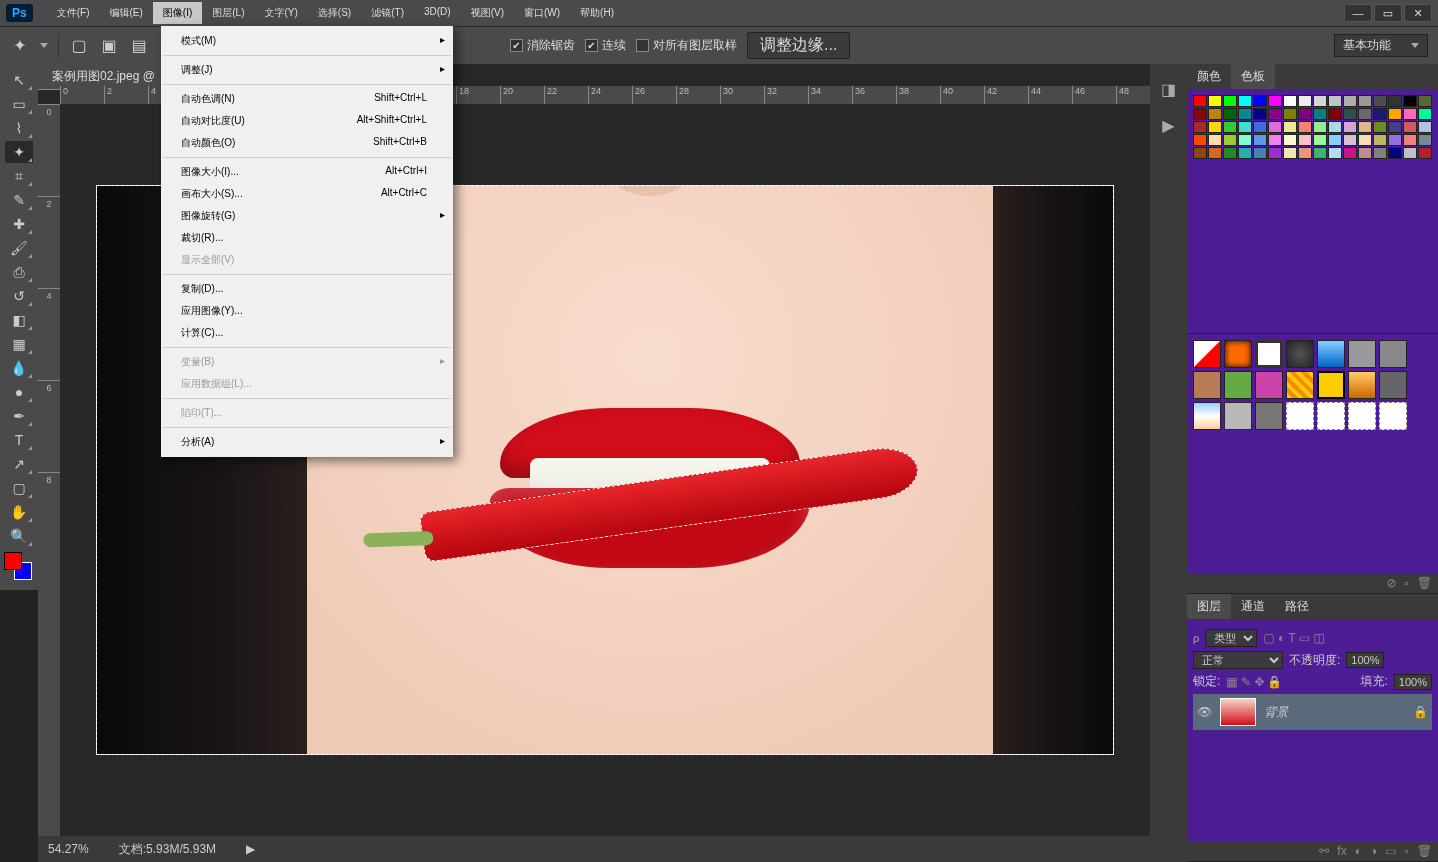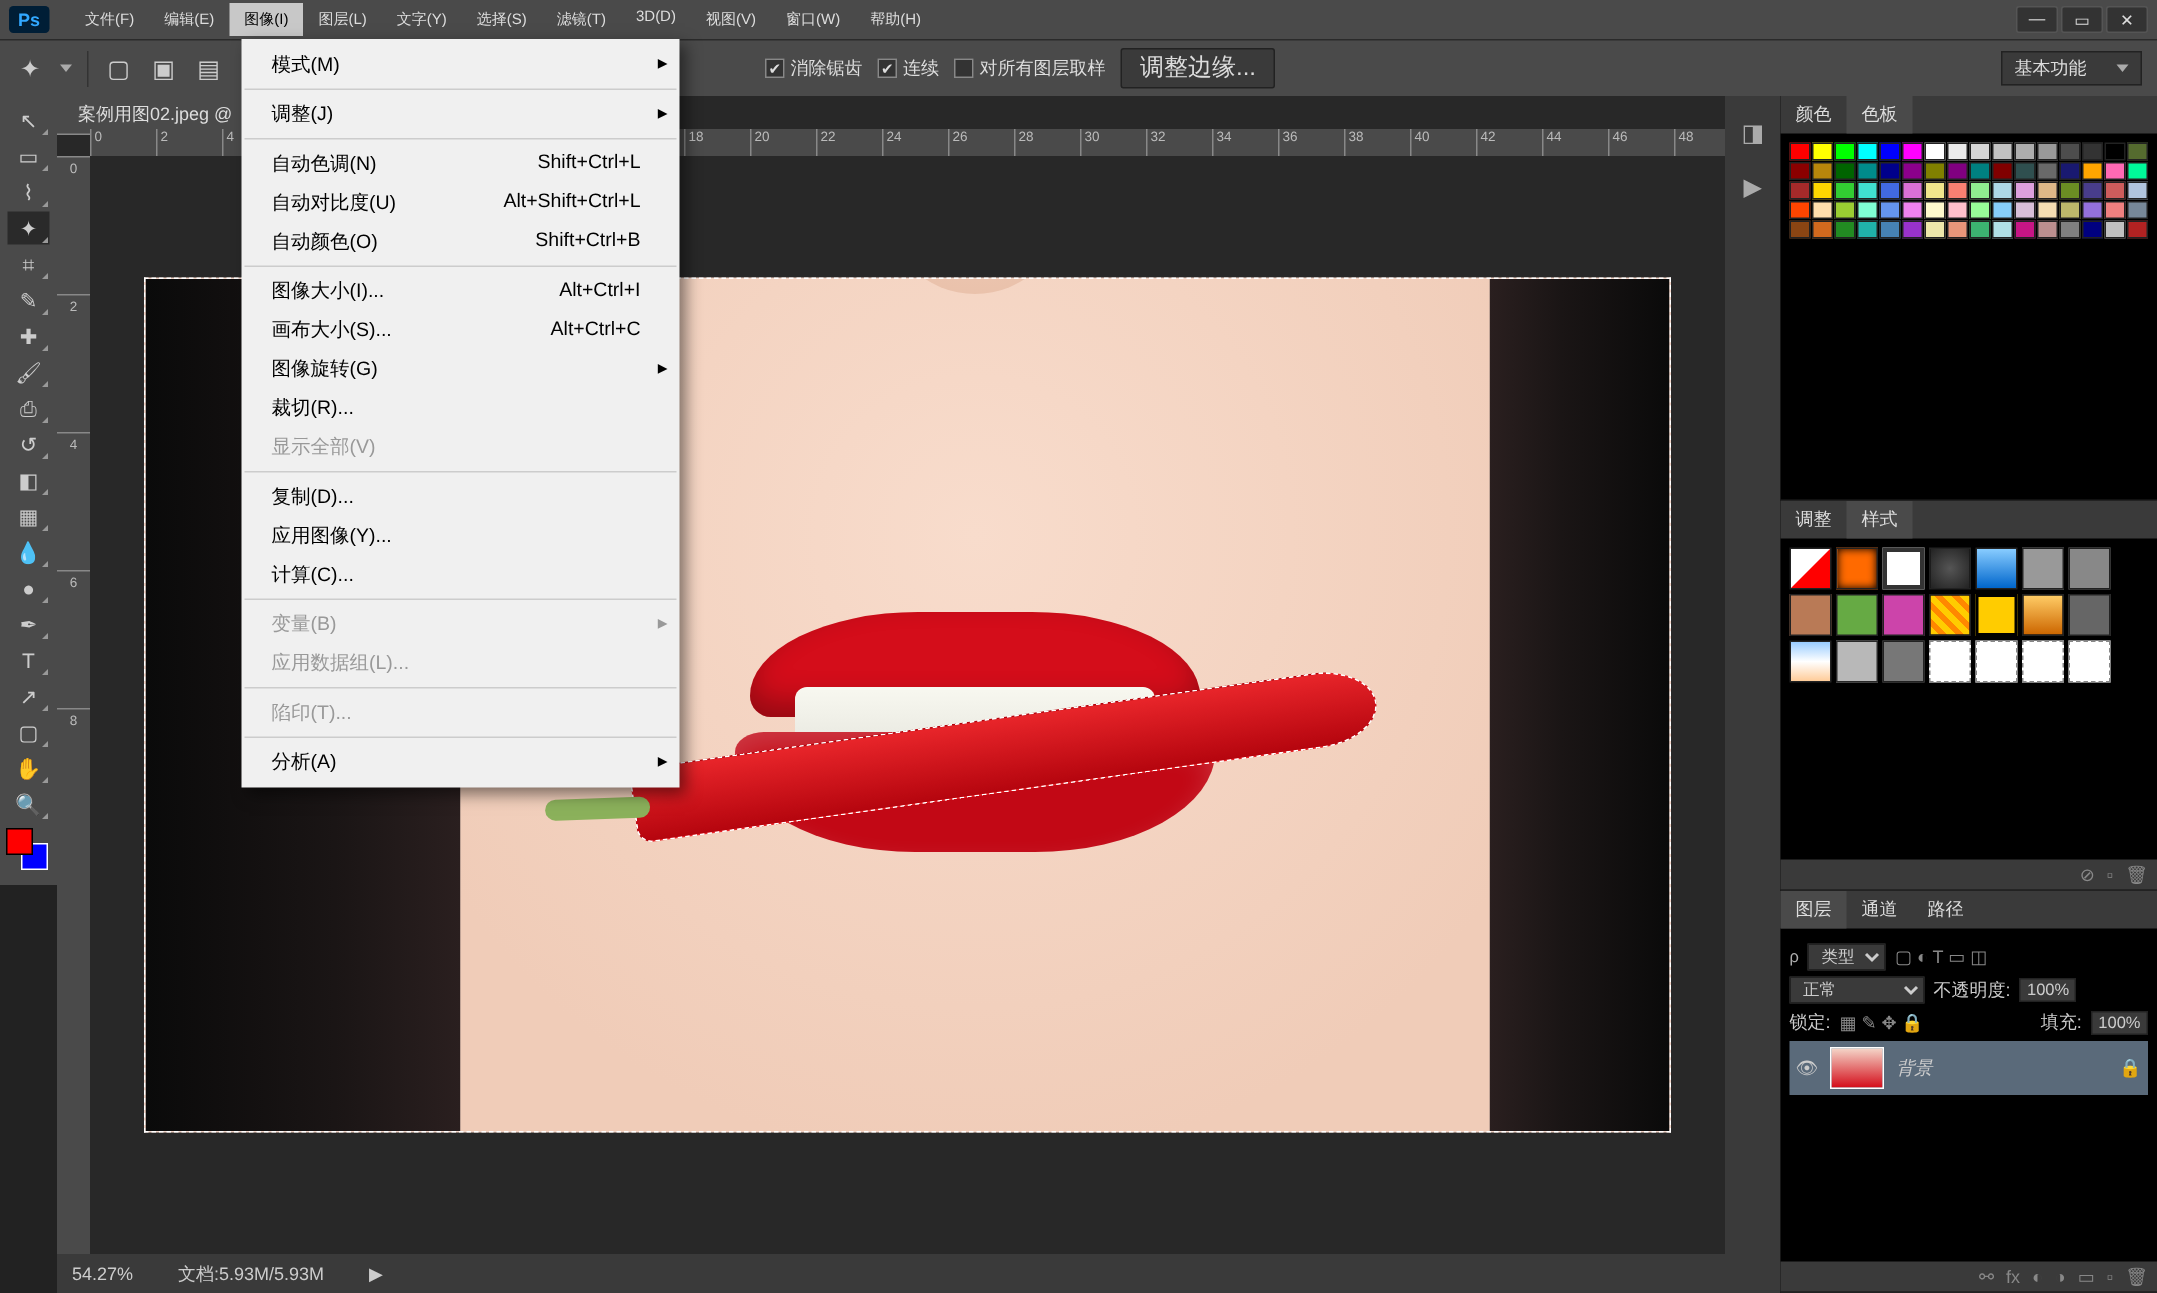--- a/index.html
+++ b/index.html
@@ -46,30 +46,30 @@
 .lips { position: absolute; left: 50%; top: 50%; transform: translate(-50%,-40%); width: 380px; height: 180px; }
 .lip-top { position: absolute; top: 10px; left: 40px; width: 300px; height: 70px; background: #d40d1a; border-radius: 160px 160px 20px 20px / 80px 80px 20px 20px; box-shadow: inset 0 -10px 20px rgba(0,0,0,0.3);}
 .lip-bot { position: absolute; bottom: 10px; left: 30px; width: 320px; height: 80px; background: #c20815; border-radius: 30px 30px 180px 180px / 20px 20px 100px 100px; box-shadow: inset 0 10px 20px rgba(255,255,255,0.2);}
 .teeth { position: absolute; top: 60px; left: 70px; width: 240px; height: 60px; background: linear-gradient(#f8f8f0, #e0e0d8); border-radius: 8px; }
 .chili { position: absolute; top: 80px; left: -40px; width: 500px; height: 50px; background: linear-gradient(#e8252a, #b5050e); border-radius: 10px 40px 40px 10px / 10px 25px 25px 10px; transform: rotate(-8deg); border: 1px dashed #fff;}
 .chili::before { content: ""; position: absolute; left: -60px; top: 15px; width: 70px; height: 14px; background: #8bb15b; border-radius: 8px; transform: rotate(6deg);}
 .nose { position: absolute; top: -140px; left: 50%; transform: translateX(-50%); width: 120px; height: 150px; background: radial-gradient(circle, #f0ccb8 0%, #e8bfa8 100%); border-radius: 60px 60px 80px 80px;}
 
 
 .dropdown { position: absolute; left: 161px; top: 26px; width: 292px; background: #f0f0f0; color: #000; box-shadow: 4px 4px 10px rgba(0,0,0,0.5); z-index: 100; padding: 4px 0; }
-.dd-item { display: flex; justify-content: space-between; padding: 4px 26px 4px 20px; font-size: 13px; position: relative;}
+.dd-item { display: flex; justify-content: space-between; padding: 4px 26px 4px 20px; font-size: 10px; position: relative;}
 .dd-item.disabled { color: #999; }
 .dd-item .arrow { position: absolute; right: 8px; }
 .dd-sep { height: 1px; background: #ccc; margin: 3px 2px; }
 
 
 .right-panels { position: absolute; right: 0; top: 64px; width: 288px; bottom: 0; display: flex; }
 .mini-dock { width: 40px; background: #3a3a3a; display: flex; flex-direction: column; align-items: center; padding-top: 14px; gap: 14px;}
 .mini-icon { width: 22px; height: 22px; display:flex; align-items:center; justify-content:center; color: #aaa;}
-.panels-stack { flex: 1; background: #000000; display: flex; flex-direction: column;}
+.panels-stack { flex: 1; background: #4c1d95; display: flex; flex-direction: column;}
 .panel { border-bottom: 1px solid #222; }
 .panel-tabs { display: flex; background: #3a3a3a; }
 .panel-tab { padding: 4px 10px; font-size: 12px; color: #ddd; }
 .panel-tab.active { background: #4a4a4a; }
 .panel-body { padding: 6px; }
 .swatch-grid { display: grid; grid-template-columns: repeat(16, 14px); grid-auto-rows: 12px; gap: 1px; }
 .swatch-grid div { border: 1px solid #222; }
 .styles-grid { display: grid; grid-template-columns: repeat(7, 28px); grid-auto-rows: 28px; gap: 3px; padding: 6px;}
 .styles-grid div { background: #666; border: 1px solid #222; }
 .layers-body { padding: 6px; font-size: 12px; }
@@ -395,24 +395,20 @@
             <div style="background: rgb(188, 143, 143);"></div>
             <div style="background: rgb(128, 128, 128);"></div>
             <div style="background: rgb(0, 0, 128);"></div>
             <div style="background: rgb(192, 192, 192);"></div>
             <div style="background: rgb(178, 34, 34);"></div>
           </div>
         </div>
     </div>
 
     <div class="panel" style="height:260px; display:flex; flex-direction:column;">
-      <div class="panel-tabs">
-        <div class="panel-tab">调整</div>
-        <div class="panel-tab active">样式</div>
-      </div>
       <div class="styles-grid">
         <div style="background:linear-gradient(135deg,#fff 49%,#f00 51%)"></div>
         <div style="background:#ff6a00;box-shadow:inset 0 0 6px #000"></div>
         <div style="background:#fff;border:3px solid #333"></div>
         <div style="background:radial-gradient(#555,#222)"></div>
         <div style="background:linear-gradient(#8cf,#06c)"></div>
         <div style="background:#999"></div>
         <div style="background:#888"></div>
         <div style="background:#b97a56"></div>
         <div style="background:#6a4"></div>

